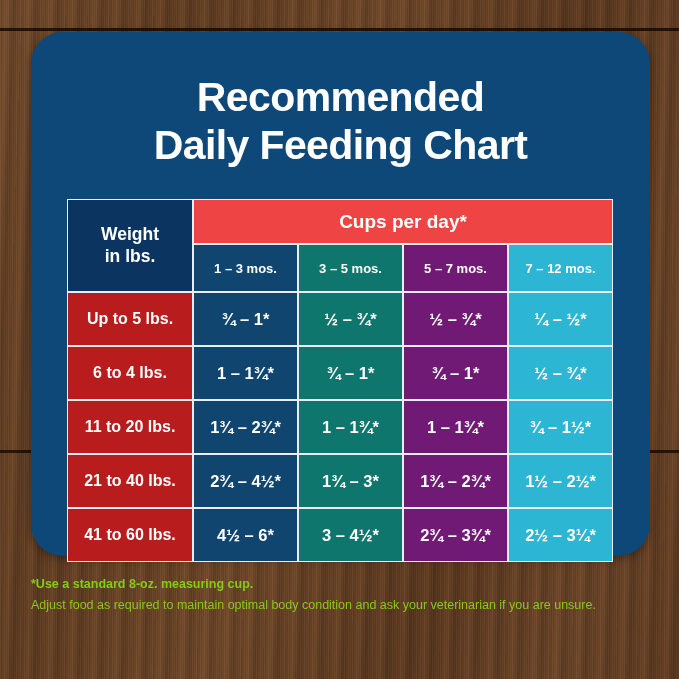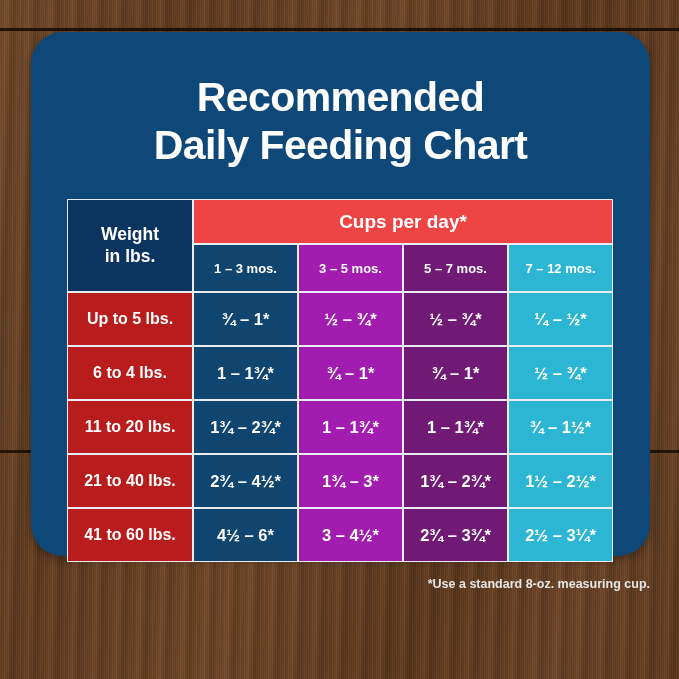--- a/index.html
+++ b/index.html
@@ -120,32 +120,32 @@
     font-size: 16px;
     height: 54px;
   }
   .data-cell {
     font-size: 16.5px;
     height: 54px;
   }
 
   
   .col1 { background: #10456f; }
-  .col2 { background: #a21caf; margin-top: 48px; }
+  .col2 { background: #0f766e; margin-top: 48px; }
   .col3 { background: #701a75; }
   .col4 { background: #2cb6d4; }
 
   
   #footnotes {
     position: absolute;
     left: 0;
     right: 0;
     top: 542px;
-    text-align: right;
-    color: #e5e5e5;
+    text-align: left;
+    color: #84cc16;
   }
   #footnotes .fn-bold {
     font-size: 12.5px;
     font-weight: bold;
     line-height: 1.65;
   }
   #footnotes .fn-line {
     font-size: 12.5px;
     font-weight: normal;
     line-height: 1.65;
@@ -220,15 +220,16 @@
         <td class="data-cell col1">4½ – 6*</td>
         <td class="data-cell col2">3 – 4½*</td>
         <td class="data-cell col3">2¾ – 3¾*</td>
         <td class="data-cell col4">2½ – 3¼*</td>
       </tr>
     </tbody>
   </table>
 
   <div id="footnotes">
     <div class="fn-bold">*Use a standard 8-oz. measuring cup.</div>
+    <div class="fn-line">Adjust food as required to maintain optimal body condition and ask your veterinarian if you are unsure.</div>
   </div>
 
 </div>
 
 </body></html>

